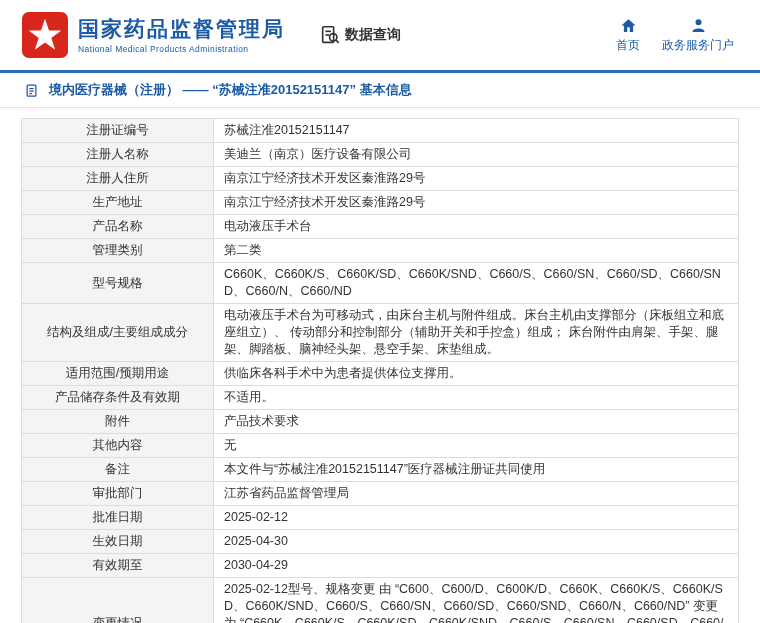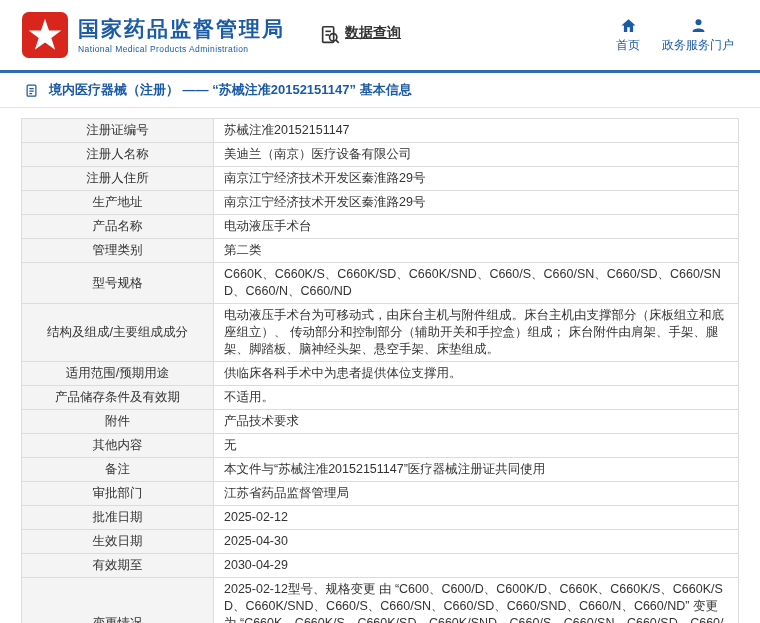--- a/index.html
+++ b/index.html
@@ -30,24 +30,24 @@
     line-height: 1.2;
   }
   .brand-sub {
     font-size: 8.5px;
     color: #1b5aa5;
     letter-spacing: 0.4px;
     margin-top: 2px;
   }
   .data-query {
     display: flex;
+    align-items: center;
     margin-left: 34px;
     gap: 4px;
     cursor: pointer;
-    text-decoration: underline;
   }
   .data-query svg { width: 22px; height: 22px; }
   .data-query-label { font-size: 14px; font-weight: bold; color: #333; }
 
   .header-nav {
     margin-left: auto;
     display: flex;
     gap: 22px;
     padding-right: 6px;
   }

